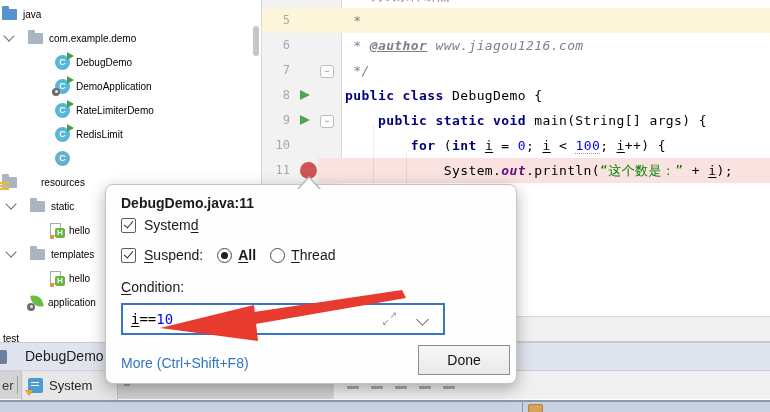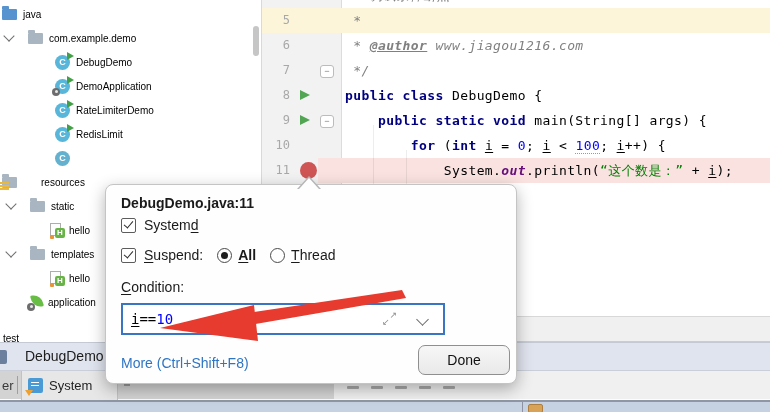--- a/index.html
+++ b/index.html
@@ -122,21 +122,21 @@
   #cond-text{position:absolute;left:8px;top:6px;font-family:"DejaVu Sans Mono",monospace;font-size:14px;color:#000;}
   #cond-text .cv-var{text-decoration:underline;text-underline-offset:2px;}
   #cond-text .cv-num{color:#0000ff;}
   .fx-expand{position:absolute;right:46px;top:6px;width:15px;height:15px;color:#8c8c8c;font-size:9px;}
   .fx-expand .ne{position:absolute;right:0;top:-1px;}
   .fx-expand .sw{position:absolute;left:0;bottom:-1px;}
   .fx-chevron{position:absolute;right:16px;top:10px;width:8px;height:8px;border-right:1.6px solid #6b6b6b;
         border-bottom:1.6px solid #6b6b6b;transform:rotate(45deg);}
   #more-link{position:absolute;left:15px;top:170px;font-size:14px;color:#2e75c4;cursor:pointer;}
   #done-btn{position:absolute;left:312px;top:160px;width:90px;height:28px;background:linear-gradient(#f7f7f7,#e9e9e9);
-        border:1px solid #8f8f8f;border-radius:7px;font-size:14px;color:#111;display:flex;
+        border:1px solid #8f8f8f;border-radius:0;font-size:14px;color:#111;display:flex;
         align-items:center;justify-content:center;cursor:pointer;}
 
   #arrow-overlay{left:0;top:0;width:770px;height:412px;z-index:20;pointer-events:none;}
 </style>
 </head>
 <body>
 
 <div id="tree-panel" class="abs">
   <div class="ti" style="top:2px;left:2px;">
     <span class="folder f-blue"></span>

